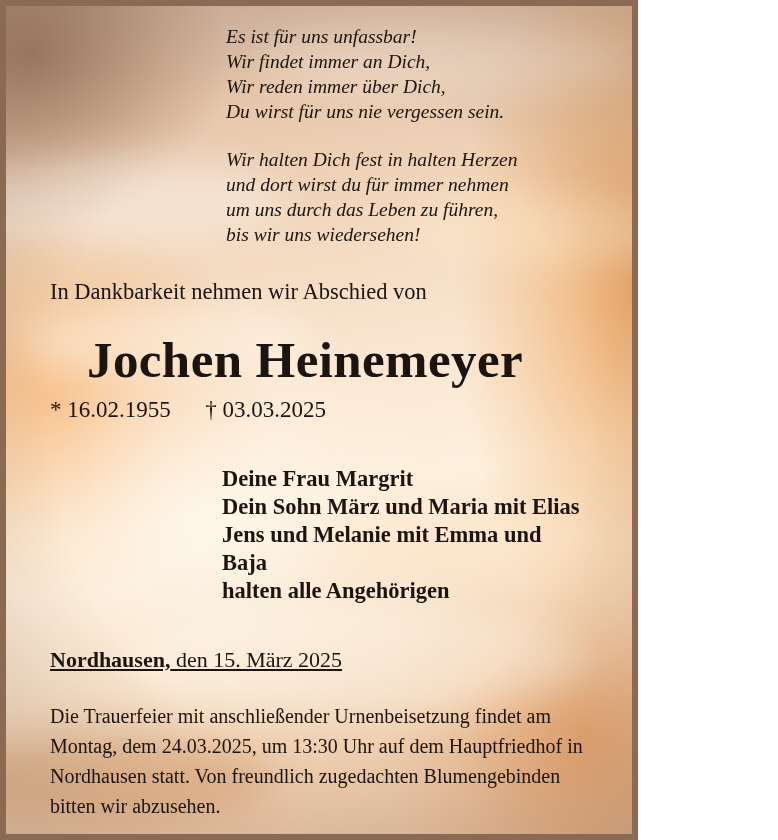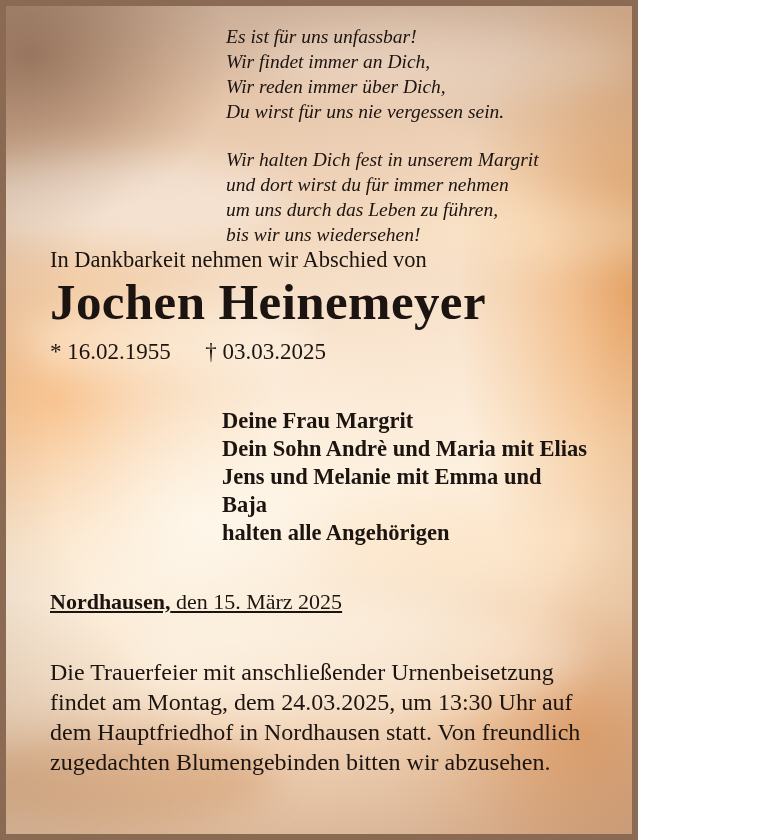--- a/index.html
+++ b/index.html
@@ -65,25 +65,28 @@
   .poem {
     font-style: italic;
     font-size: 19.5px;
     line-height: 25px;
     padding-left: 176px;
   }
   .poem .stanza + .stanza { margin-top: 23px; }
   .poem .line { white-space: pre; }
 
   .farewell {
+    margin-top: 32px;
     font-size: 22.5px;
     line-height: 26px;
   }
 
   .name {
+    margin-top: 26px;
+    text-align: center;
     font-size: 51px;
     font-weight: 700;
     letter-spacing: 0.4px;
     padding-right: 28px;
   }
 
   .dates {
     margin-top: 8px;
     font-size: 23px;
     padding-right: 26px;
@@ -100,22 +103,22 @@
 
   .place {
     margin-top: 42px;
     font-size: 22px;
     line-height: 26px;
     text-decoration: underline;
   }
   .place .city { font-weight: 700; }
 
   .details {
-    margin-top: 42px;
-    font-size: 24px;
+    margin-top: 28px;
+    font-size: 20px;
     line-height: 30px;
     max-width: 690px;
   }
 </style>
 </head>
 <body>
 
 <div class="obituary">
   <div class="cloud c1"></div>
   <div class="cloud c2"></div>
@@ -129,36 +132,36 @@
   <div class="content">
 
     <div class="poem">
       <div class="stanza">
         <div class="line">Es ist für uns unfassbar!</div>
         <div class="line">Wir findet immer an Dich,</div>
         <div class="line">Wir reden immer über Dich,</div>
         <div class="line">Du wirst für uns nie vergessen sein.</div>
       </div>
       <div class="stanza">
-        <div class="line">Wir halten Dich fest in unserem Margrit</div>
+        <div class="line">Wir halten Dich fest in halten Herzen</div>
         <div class="line">und dort wirst du für immer nehmen</div>
         <div class="line">um uns durch das Leben zu führen,</div>
         <div class="line">bis wir uns wiedersehen!</div>
       </div>
     </div>
 
     <div class="farewell">In Dankbarkeit nehmen wir Abschied von</div>
 
     <div class="name">Jochen Heinemeyer</div>
 
     <div class="dates">* 16.02.1955      † 03.03.2025</div>
 
     <div class="family">
       <div>Deine Frau Margrit</div>
-      <div>Dein Sohn Andrè und Maria mit Elias</div>
+      <div>Dein Sohn März und Maria mit Elias</div>
       <div>Jens und Melanie mit Emma und Baja</div>
       <div>halten alle Angehörigen</div>
     </div>
 
     <div class="place">
       <span class="city">Nordhausen,</span><span> den 15. März 2025</span>
     </div>
 
     <div class="details">Die Trauerfeier mit anschließender Urnenbeisetzung findet am Montag, dem 24.03.2025, um 13:30 Uhr auf dem Hauptfriedhof in Nordhausen statt. Von freundlich zugedachten Blumengebinden bitten wir abzusehen.</div>
 

